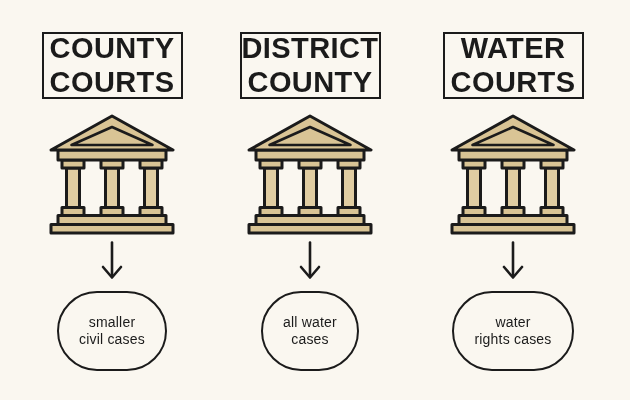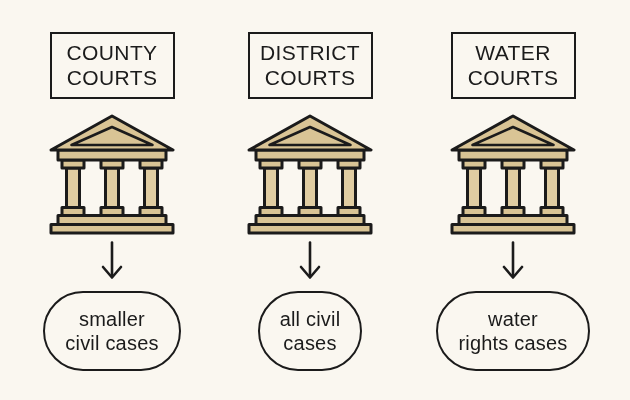--- a/index.html
+++ b/index.html
@@ -20,45 +20,45 @@
   .diagram{position:absolute;inset:0;}
   .court-column{
     position:absolute;top:0;width:200px;height:400px;
     display:flex;flex-direction:column;align-items:center;
   }
   .col-1{left:12px;}
   .col-2{left:210px;}
   .col-3{left:413px;}
   .label-box{
     margin-top:32px;
-    width:125px;height:67px;
+    width:141px;height:67px;
     box-sizing:border-box;
     border:2.6px solid var(--ink);
     display:flex;align-items:center;justify-content:center;
     text-align:center;
     white-space:pre-line;
-    font-weight:400;
-    font-size:21px;
+    font-weight:700;
+    font-size:29px;
     line-height:1.16;
     letter-spacing:.4px;
   }
   .courthouse{margin-top:15px;display:block;}
   .arrow{margin-top:6px;display:block;}
   .pill{
     margin-top:10px;
     min-width:96px;
     height:80px;
     box-sizing:border-box;
     border:2.6px solid var(--ink);
     border-radius:42px;
     padding:0 20px;
     display:flex;align-items:center;justify-content:center;
     text-align:center;
     white-space:pre-line;
-    font-size:20px;
+    font-size:14px;
     line-height:1.22;
     letter-spacing:.2px;
   }
 </style>
 </head>
 <body>
 
 <div class="diagram">
 
   <div class="court-column col-1">
@@ -91,21 +91,21 @@
         <line x1="14" y1="1.5" x2="14" y2="35"></line>
         <polyline points="5,26 14,36.5 23,26"></polyline>
       </g>
     </svg>
     <div class="pill">smaller
 civil cases</div>
   </div>
 
   <div class="court-column col-2">
     <div class="label-box">DISTRICT
-COURTS</div>
+COUNTY</div>
     <svg class="courthouse" width="126" height="121" viewBox="0 0 126 121">
       <g stroke="#1b1b1b" stroke-width="3" stroke-linejoin="round">
         <rect x="2" y="110.5" width="122" height="8.5" fill="var(--tan)"></rect>
         <rect x="9" y="101.5" width="108" height="9" fill="var(--tan)"></rect>
         <g fill="var(--tan-light)">
           <rect x="17.5" y="54" width="13" height="40"></rect>
           <rect x="56.5" y="54" width="13" height="40"></rect>
           <rect x="95.5" y="54" width="13" height="40"></rect>
         </g>
         <g fill="var(--tan)">
@@ -120,21 +120,21 @@
         <path d="M63 2 L124 36 L2 36 Z" fill="var(--tan)"></path>
         <path d="M63 13 L103.5 31 L22.5 31 Z" fill="none" stroke-width="2.6"></path>
       </g>
     </svg>
     <svg class="arrow" width="28" height="40" viewBox="0 0 28 40">
       <g stroke="#1b1b1b" stroke-width="2.6" fill="none" stroke-linecap="round" stroke-linejoin="round">
         <line x1="14" y1="1.5" x2="14" y2="35"></line>
         <polyline points="5,26 14,36.5 23,26"></polyline>
       </g>
     </svg>
-    <div class="pill">all civil
+    <div class="pill">all water
 cases</div>
   </div>
 
   <div class="court-column col-3">
     <div class="label-box">WATER
 COURTS</div>
     <svg class="courthouse" width="126" height="121" viewBox="0 0 126 121">
       <g stroke="#1b1b1b" stroke-width="3" stroke-linejoin="round">
         <rect x="2" y="110.5" width="122" height="8.5" fill="var(--tan)"></rect>
         <rect x="9" y="101.5" width="108" height="9" fill="var(--tan)"></rect>

